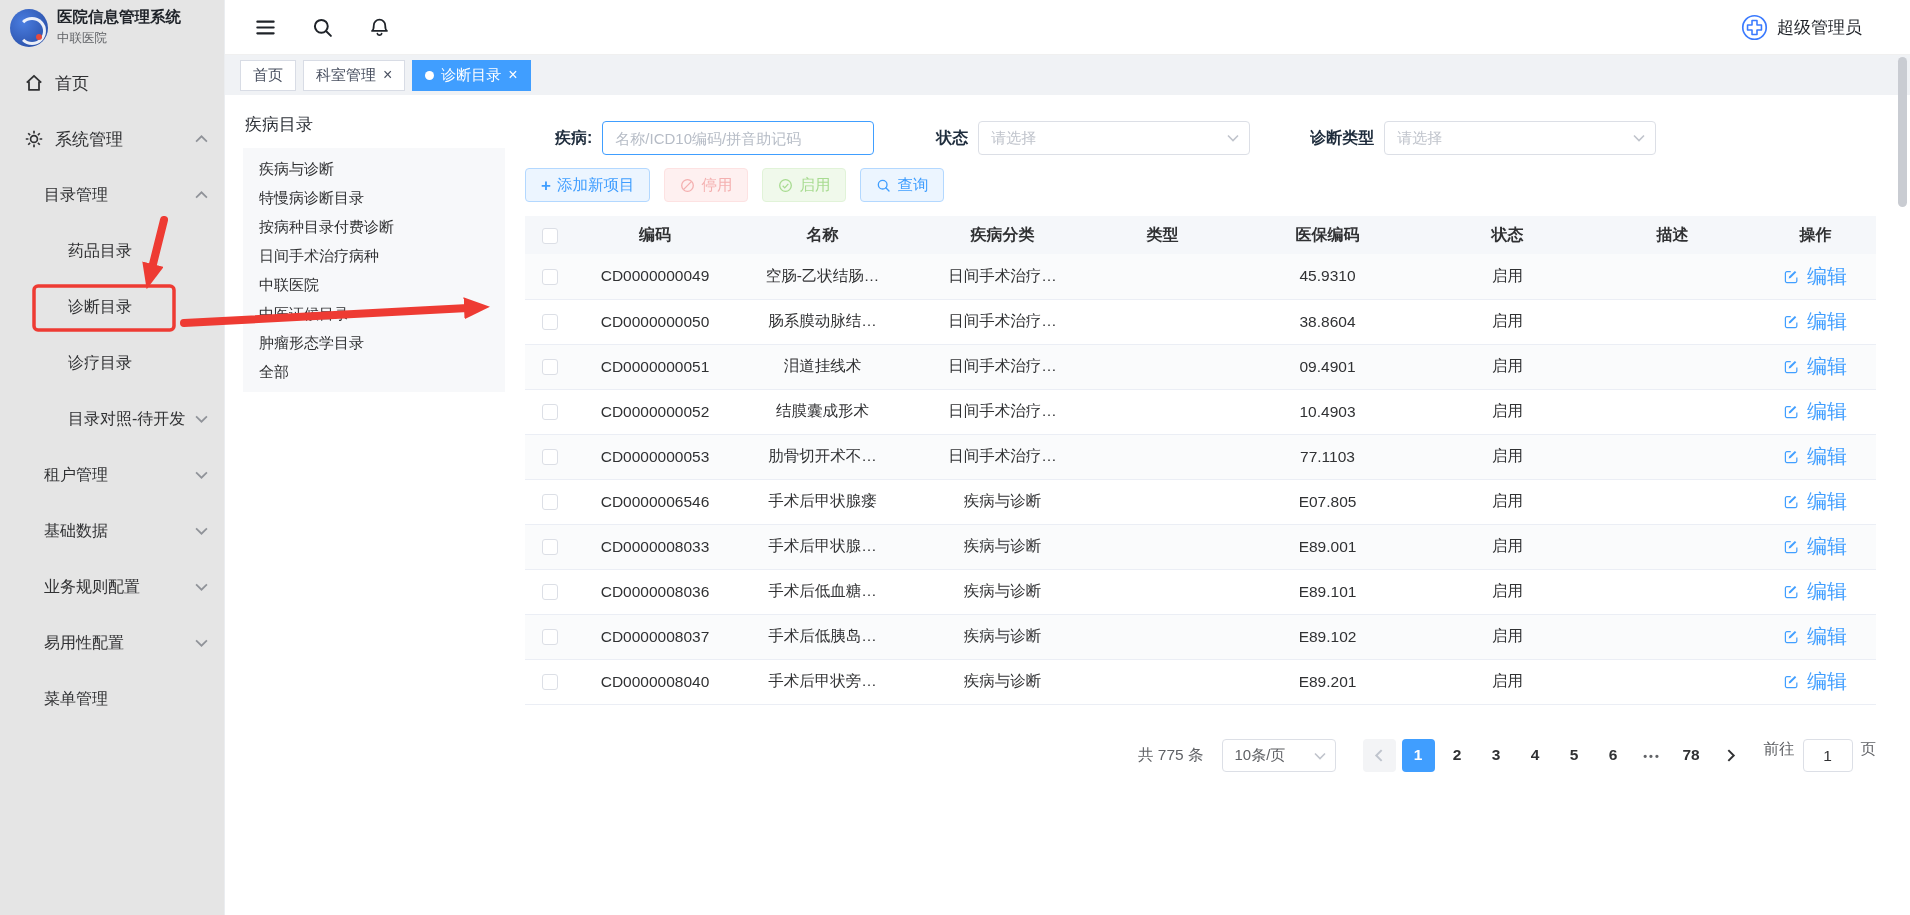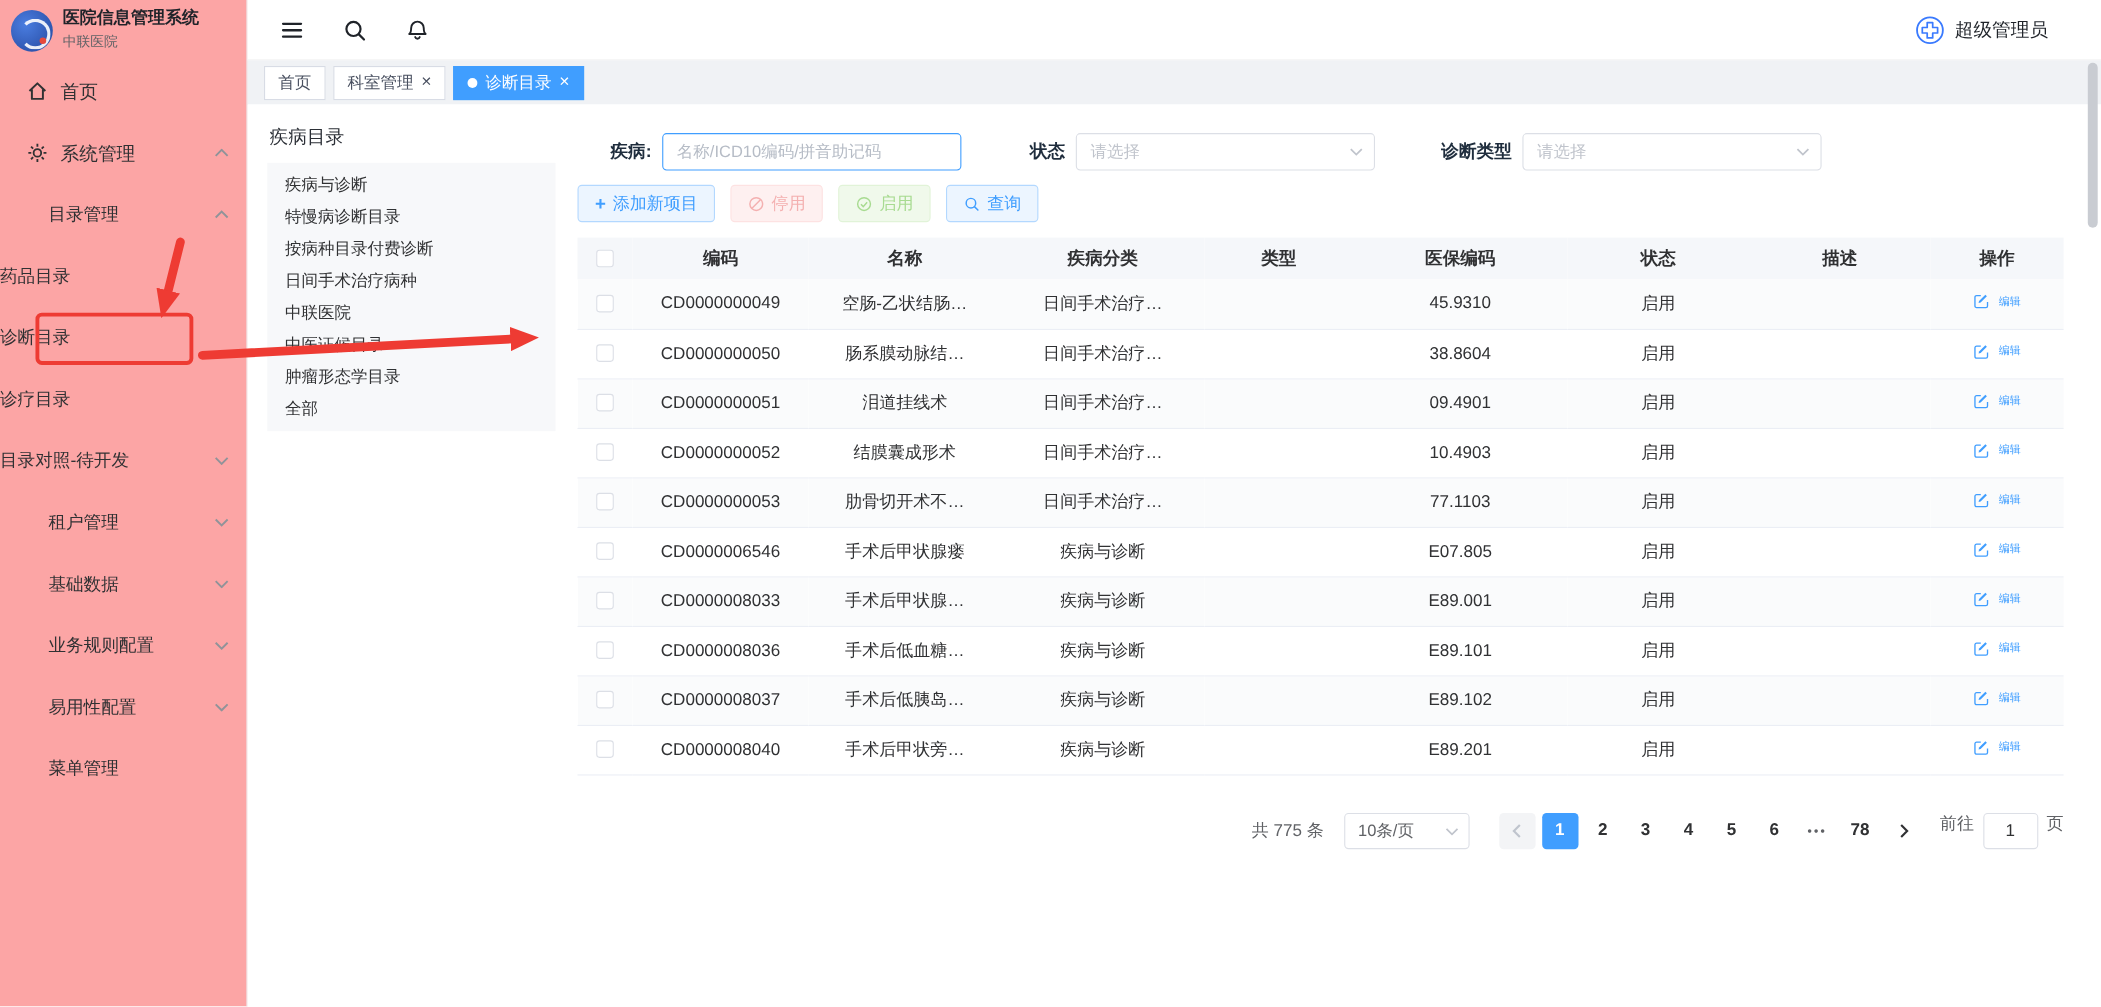--- a/index.html
+++ b/index.html
@@ -3,38 +3,38 @@
 <meta charset="utf-8">
 <style>
   * { margin:0; padding:0; box-sizing:border-box; }
   html,body { width:1910px; height:915px; }
   body { font-family:"Liberation Sans","DejaVu Sans",sans-serif; font-size:16px; color:#303133;
          background:#fff; overflow:hidden; position:relative; }
 
   .app { display:flex; width:100%; height:100%; }
 
   
-  .sidebar { width:225px; flex:0 0 225px; border-right:1px solid #ebedf0; background:#fca5a5;
+  .sidebar { width:225px; flex:0 0 225px; border-right:1px solid #ebedf0; background:#e5e5e5;
              display:flex; flex-direction:column; }
   .logo-block { height:55px; display:flex; align-items:center; gap:9px; padding:0 10px; }
   .logo-icon { width:38px; height:38px; border-radius:50%;
                background:radial-gradient(circle at 35% 35%, #4a7de0, #23469c); position:relative; flex:0 0 38px; }
   .logo-icon::after { content:""; position:absolute; left:8px; top:8px; width:22px; height:22px;
                border:3px solid rgba(255,255,255,.9); border-left-color:transparent; border-radius:50%; }
   .logo-icon::before { content:""; position:absolute; right:6px; bottom:7px; width:6px; height:6px;
                background:#e64a3c; border-radius:50%; z-index:2; }
   .logo-text .title { font-size:15.5px; font-weight:bold; color:#1f2329; line-height:1.2; }
   .logo-text .subtitle { font-size:12.5px; color:#606266; margin-top:3px; }
 
   .menu { flex:1; overflow:hidden; }
   .menu-item { height:56px; display:flex; align-items:center; cursor:pointer; position:relative;
                color:#303133; white-space:nowrap; }
   .menu-item.level-0 { padding-left:24px; font-size:17px; }
   .menu-item.level-1 { padding-left:44px; font-size:16px; }
-  .menu-item.level-2 { font-size:16px; }
+  .menu-item.level-2 { padding-left:68px; font-size:16px; }
   .mi-icon { width:20px; height:20px; margin-right:11px; display:inline-flex; }
   .mi-icon svg { width:20px; height:20px; }
   .menu-item .chev { position:absolute; right:16px; width:13px; height:8px; }
 
   
   .main { flex:1; display:flex; flex-direction:column; min-width:0; }
   .topbar { height:55px; display:flex; align-items:center; padding:0 48px 0 30px;
             background:#fff; border-bottom:1px solid #f0f0f0; }
   .tb-icon { margin-right:36px; display:inline-flex; cursor:pointer; }
   .tb-icon svg { width:21px; height:21px; }
@@ -95,21 +95,21 @@
   .table th:nth-child(1), .table td:nth-child(1) { width:50px; }
   .table th:nth-child(2), .table td:nth-child(2) { width:160px; }
   .table th:nth-child(3), .table td:nth-child(3) { width:175px; }
   .table th:nth-child(4), .table td:nth-child(4) { width:185px; }
   .table th:nth-child(5), .table td:nth-child(5) { width:135px; }
   .table th:nth-child(6), .table td:nth-child(6) { width:195px; }
   .table th:nth-child(7), .table td:nth-child(7) { width:165px; }
   .table th:nth-child(8), .table td:nth-child(8) { width:165px; }
   .checkbox { display:inline-block; width:16px; height:16px; border:1px solid #dcdfe6; border-radius:3px;
               background:#fff; vertical-align:middle; cursor:pointer; }
-  .edit-link { display:inline-flex; align-items:center; gap:8px; color:#409eff; cursor:pointer; font-size:10px; }
+  .edit-link { display:inline-flex; align-items:center; gap:8px; color:#409eff; cursor:pointer; font-size:20px; }
   .edit-link svg { width:15px; height:15px; }
 
   
   .pagination { display:flex; align-items:center; justify-content:flex-end; margin-top:34px;
                 font-size:15.5px; color:#606266; }
   .pg-total { margin-right:18px; }
   .psize { width:114px; height:33px; border:1px solid #dcdfe6; border-radius:4px; display:flex;
            align-items:center; justify-content:space-between; padding:0 9px 0 12px; margin-right:24px;
            color:#606266; font-size:15px; cursor:pointer; background:#fff; }
   .psize .sel-chev { width:12px; height:8px; }

